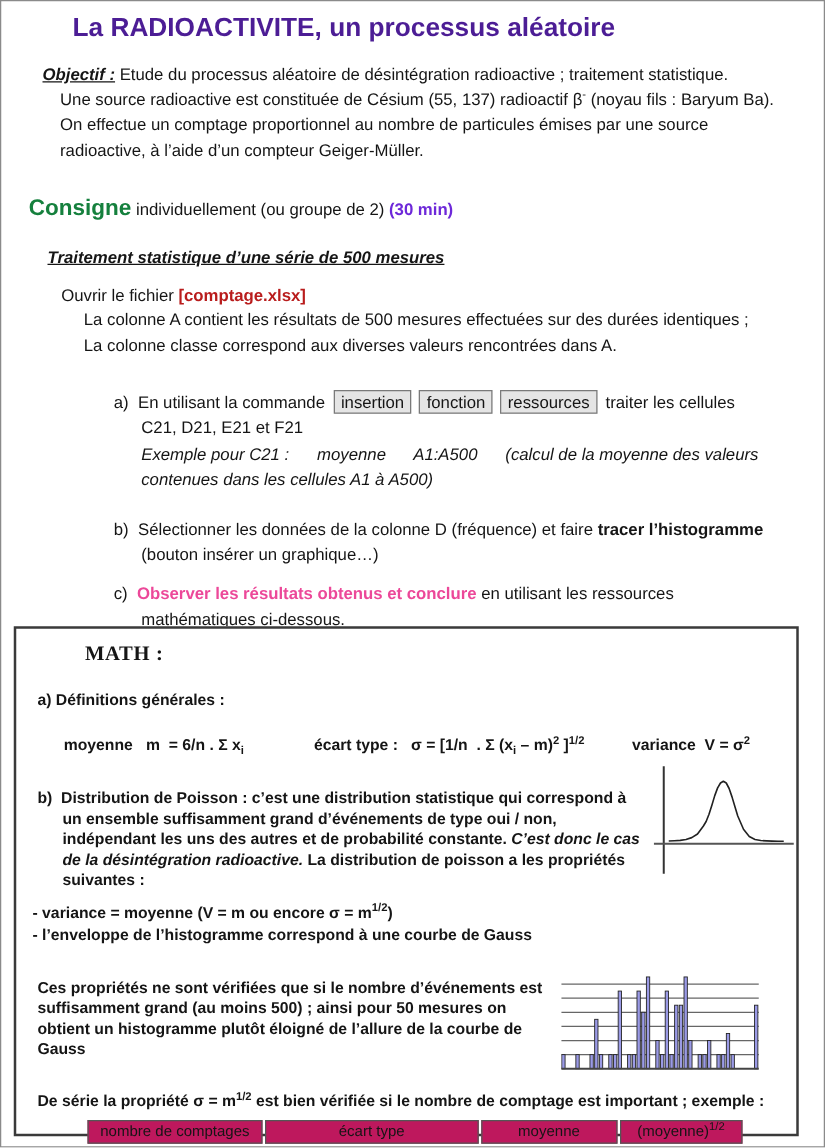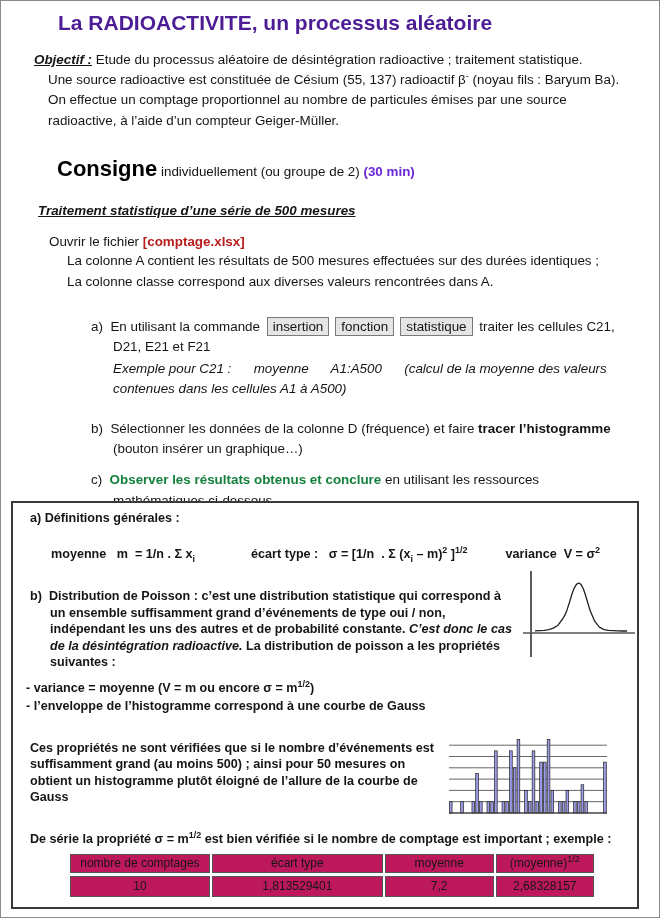--- a/index.html
+++ b/index.html
@@ -12,21 +12,21 @@
     margin:9px 0 0 57px; font-size:21px; line-height:1.2;
     font-weight:bold; color:#4c1d95;
   }
   .objectif { margin:15px 22px 0 33px; font-size:13.4px; line-height:1.5; }
   .obj-label { font-weight:bold; font-style:italic; text-decoration:underline; }
   .obj-body { margin-left:14px; }
   sup.small { font-size:9px; vertical-align:super; line-height:0; }
   sub.small { font-size:9px; vertical-align:sub; line-height:0; }
 
   .consigne-line { margin:25px 0 0 22px; font-size:13.4px; }
-  .consigne-heading { font-size:22px; font-weight:bold; color:#000000;margin-left:34px; }
+  .consigne-heading { font-size:18px; font-weight:bold; color:#15803d; }
   .consigne-duration { color:#6d28d9; font-weight:bold; }
 
   .subtitle {
     margin:21px 0 0 37px; font-size:13.4px; font-weight:bold;
     font-style:italic; text-decoration:underline;
   }
   .openfile { margin:16px 0 0 48px; font-size:13.4px; }
   .file-ref { color:#b91c1c; font-weight:bold; }
   .colline { margin:3px 0 0 66px; font-size:13.4px; line-height:1.35; }
 
@@ -37,31 +37,31 @@
   }
   .step .cont { text-indent:0; }
   .step-a { margin-bottom:16px; }
   .step-b { margin-bottom:11px;margin-top:20px; }
   .cmd-box {
     display:inline; border:1px solid #7a7a7a; padding:1px 5px; margin:0 3px;
     background:#e5e5e5;
   }
   .example { font-style:italic; white-space:pre-wrap; margin-top:2px; }
   .bold-inline { font-weight:bold; }
-  .red-bold { color:#15803d; font-weight:bold; }
+  .red-bold { color:#ec4899; font-weight:bold; }
 
   .math-box {
     position:absolute; left:10px; top:500px; width:628px; height:408px;
     border:2px solid #3a3a3a; box-sizing:border-box; background:#fff;
   }
   .math-heading {
     margin:10px 0 0 55px; font-family:"Liberation Serif", serif;
     font-size:16.5px; font-weight:bold; letter-spacing:0.5px;
   }
-  .def-heading { margin:8px 0 0 17px; font-size:12.6px; font-weight:bold; }
+  .def-heading { margin:20px 0 0 17px; font-size:12.6px; font-weight:bold; }
   .formula-line { margin:8px 0 0 17px; font-size:12.6px; font-weight:bold; white-space:pre-wrap; }
   .fg1 { margin-right:56px; }
   .fg2 { margin-right:38px; }
 
   .gauss-fig { float:right; width:114px; height:94px; margin:-6px 0 4px 10px; }
   .poisson {
     margin:13px 12px 0 17px; font-size:12.6px; font-weight:bold; line-height:1.32;
     padding-left:20px; text-indent:-20px;
   }
   .poisson-italic { font-style:italic; }
@@ -105,37 +105,38 @@
   <div class="subtitle">Traitement statistique d’une série de 500 mesures</div>
 
   <div class="openfile">
     <span>Ouvrir le fichier </span><span class="file-ref">[comptage.xlsx]</span>
   </div>
   <div class="colline">La colonne A contient les résultats de 500 mesures effectuées sur des durées identiques ;</div>
   <div class="colline">La colonne classe correspond aux diverses valeurs rencontrées dans A.</div>
 
   <div class="steps">
     <div class="step step-a">
-      <span>a)</span>&nbsp;&nbsp;<span>En utilisant la commande </span><span class="cmd-box">insertion</span><span class="cmd-box">fonction</span><span class="cmd-box">statistique</span><span> traiter les cellules C21, D21, E21 et F21</span>
+      <span>a)</span>&nbsp;&nbsp;<span>En utilisant la commande </span><span class="cmd-box">insertion</span><span class="cmd-box">fonction</span><span class="cmd-box">ressources</span><span> traiter les cellules C21, D21, E21 et F21</span>
       <div class="example cont">Exemple pour C21 :      moyenne      A1:A500      (calcul de la moyenne des valeurs contenues dans les cellules A1 à A500)</div>
     </div>
     <div class="step step-b">
       <span>b)</span>&nbsp;&nbsp;<span>Sélectionner les données de la colonne D (fréquence) et faire </span><span class="bold-inline">tracer l’histogramme</span><span> (bouton insérer un graphique…)</span>
     </div>
     <div class="step step-c">
       <span>c)</span>&nbsp;&nbsp;<span class="red-bold">Observer les résultats obtenus et conclure</span><span> en utilisant les ressources mathématiques ci-dessous.</span>
     </div>
   </div>
 
   <div class="math-box">
+    <div class="math-heading">MATH :</div>
 
     <div class="def-heading">a)  Définitions générales :</div>
 
     <div class="formula-line">
-      <span class="fg1"><span>moyenne   m  = 1/n . Σ x</span><sub class="small">i</sub></span><span class="fg2"><span>écart type :   σ = [1/n  . Σ (x</span><sub class="small">i</sub><span> – m)</span><sup class="small">2</sup><span> ]</span><sup class="small">1/2</sup></span><span><span>variance  V = σ</span><sup class="small">2</sup></span>
+      <span class="fg1"><span>moyenne   m  = 6/n . Σ x</span><sub class="small">i</sub></span><span class="fg2"><span>écart type :   σ = [1/n  . Σ (x</span><sub class="small">i</sub><span> – m)</span><sup class="small">2</sup><span> ]</span><sup class="small">1/2</sup></span><span><span>variance  V = σ</span><sup class="small">2</sup></span>
     </div>
 
     <svg class="gauss-fig" viewBox="0 0 114 94" xmlns="http://www.w3.org/2000/svg">
       <line x1="8" y1="2" x2="8" y2="88" stroke="#333" stroke-width="1.6"></line>
       <line x1="0" y1="64" x2="112" y2="64" stroke="#555" stroke-width="1.6"></line>
       <path id="gauss-path" fill="none" stroke="#222" stroke-width="1.3" stroke-linejoin="round" d="M12.0 61.8 L16.6 61.6 L21.2 61.3 L25.8 60.6 L30.4 59.1 L35.0 56.2 L39.6 50.0 L41.9 46.2 L44.2 40.4 L46.5 33.2 L48.8 25.5 L51.1 19.3 L53.4 15.4 L55.7 14.0 L58.0 15.4 L60.3 19.8 L62.6 26.5 L64.9 34.2 L67.2 41.8 L71.8 52.4 L76.4 58.2 L81.0 60.6 L85.6 61.4 L90.2 61.7 L94.8 61.9 L99.4 62.0 L104.0 62.0"></path>
     </svg>
 
     <div class="poisson">
       <span>b)</span>&nbsp;&nbsp;<span>Distribution de Poisson : c’est une distribution statistique qui correspond à un ensemble suffisamment grand d’événements de type oui / non, indépendant les uns des autres et de probabilité constante. </span><span class="poisson-italic">C’est donc le cas de la désintégration radioactive.</span><span> La distribution de poisson a les propriétés suivantes :</span>

